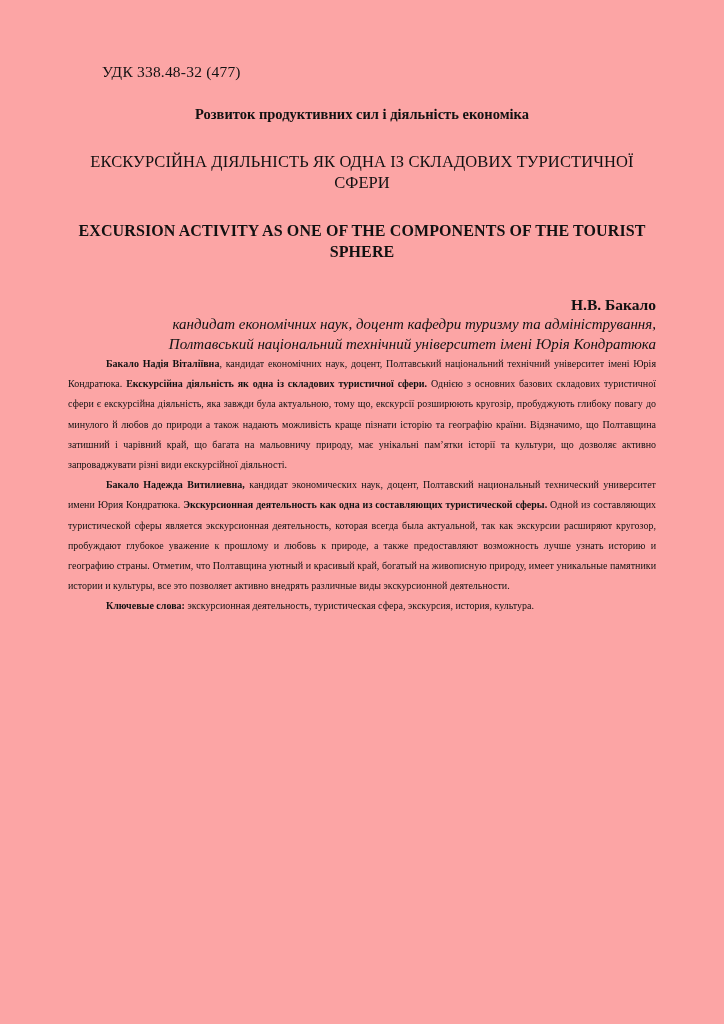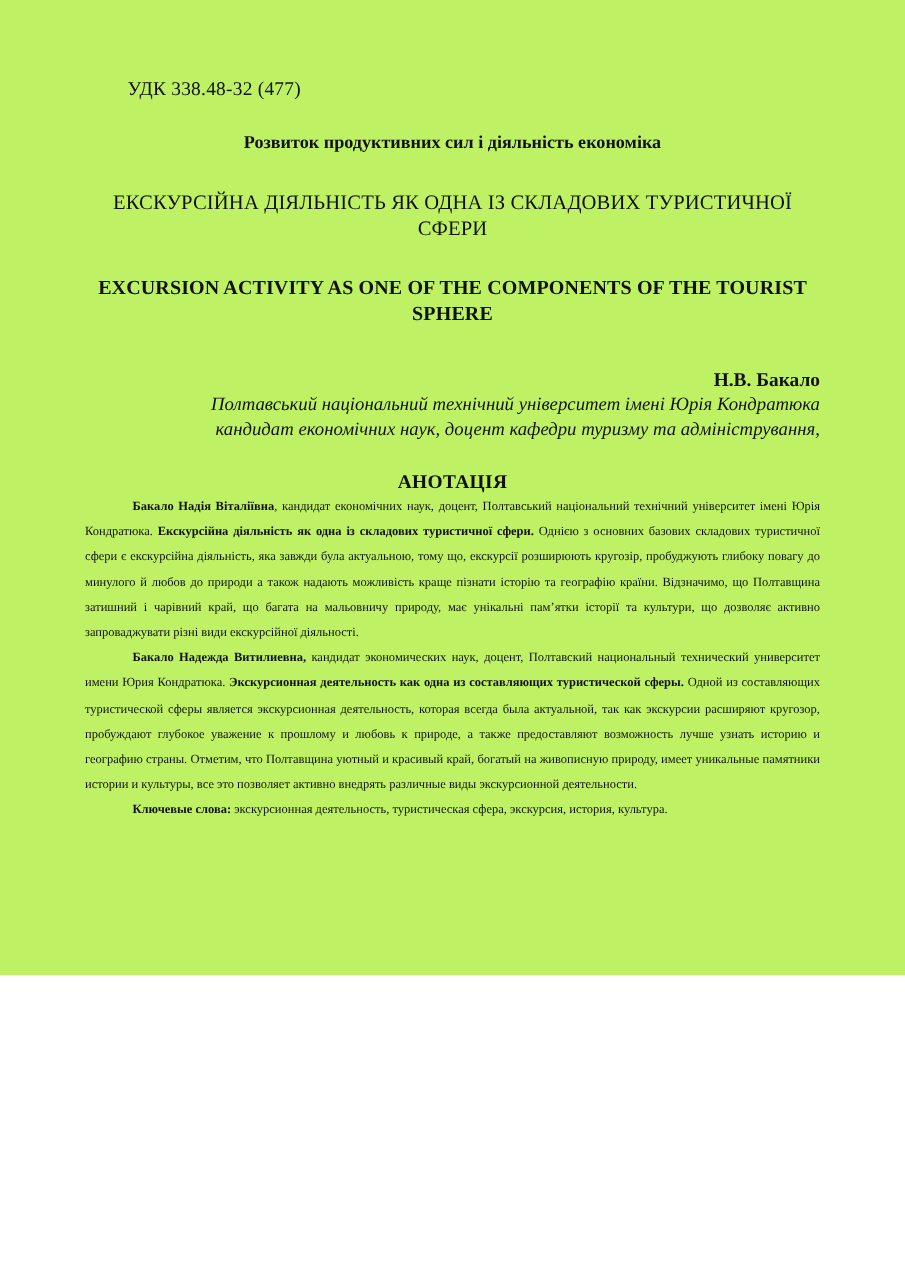--- a/index.html
+++ b/index.html
@@ -12,24 +12,24 @@
     width: 724px;
     height: 1024px;
     overflow: hidden;
     font-family: "Liberation Serif", "DejaVu Serif", serif;
     color: #111111;
     -webkit-font-smoothing: antialiased;
   }
   .page {
     position: relative;
     width: 724px;
-    height: 780px;
+    height: 1024px;
     box-sizing: border-box;
     padding: 0;
-    background: #bef264;
+    background: #fca5a5;
   }
   .content {
     position: absolute;
     left: 68px;
     top: 0;
     width: 588px;
   }
 
   
   .udk {
@@ -123,25 +123,24 @@
     <div class="udk">УДК 338.48-32 (477)</div>
 
     <div class="rubric">Розвиток продуктивних сил і діяльність економіка</div>
 
     <h1 class="title-ua">ЕКСКУРСІЙНА ДІЯЛЬНІСТЬ ЯК ОДНА ІЗ СКЛАДОВИХ ТУРИСТИЧНОЇ СФЕРИ</h1>
 
     <h2 class="title-en">EXCURSION ACTIVITY AS ONE OF THE COMPONENTS OF THE TOURIST SPHERE</h2>
 
     <div class="author-block">
       <div class="author-name">Н.В. Бакало</div>
+      <div class="author-affil">кандидат економічних наук, доцент кафедри туризму та адміністрування,</div>
       <div class="author-affil">Полтавський національний технічний університет імені Юрія Кондратюка</div>
-      <div class="author-affil">кандидат економічних наук, доцент кафедри туризму та адміністрування,</div>
     </div>
 
-    <div class="abstract-heading">АНОТАЦІЯ</div>
 
     <p class="para"><b>Бакало Надія Віталіївна</b><span>, кандидат економічних наук, доцент, Полтавський національний технічний університет імені Юрія Кондратюка. </span><b>Екскурсійна діяльність як одна із складових туристичної сфери.</b><span> Однією з основних базових складових туристичної сфери є екскурсійна діяльність, яка завжди була актуальною, тому що, екскурсії розширюють кругозір, пробуджують глибоку повагу до минулого й любов до природи а також надають можливість краще пізнати історію та географію країни. Відзначимо, що Полтавщина затишний і чарівний край, що багата на мальовничу природу, має унікальні пам’ятки історії та культури, що дозволяє активно запроваджувати різні види екскурсійної діяльності.</span></p>
 
 
 
     <p class="para"><b>Бакало Надежда Витилиевна,</b><span> кандидат экономических наук, доцент, Полтавский национальный технический университет имени Юрия Кондратюка. </span><b>Экскурсионная деятельность как одна из составляющих туристической сферы.</b><span> Одной из составляющих туристической сферы является экскурсионная деятельность, которая всегда была актуальной, так как экскурсии расширяют кругозор, пробуждают глубокое уважение к прошлому и любовь к природе, а также предоставляют возможность лучше узнать историю и географию страны. Отметим, что Полтавщина уютный и красивый край, богатый на живописную природу, имеет уникальные памятники истории и культуры, все это позволяет активно внедрять различные виды экскурсионной деятельности.</span></p>
 
     <p class="para kw"><b>Ключевые слова:</b><span> экскурсионная деятельность, туристическая сфера, экскурсия, история, культура.</span></p>
 
   </div>

